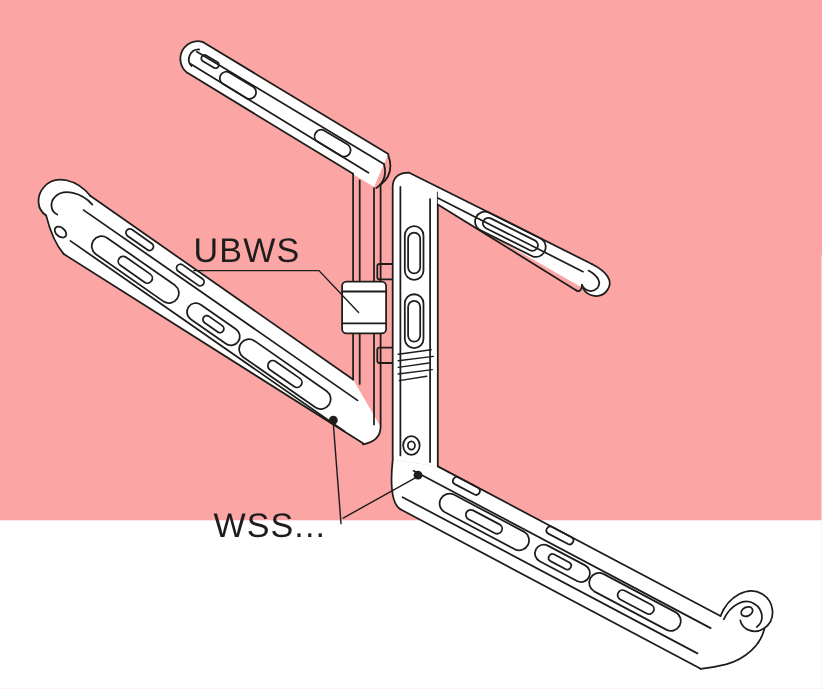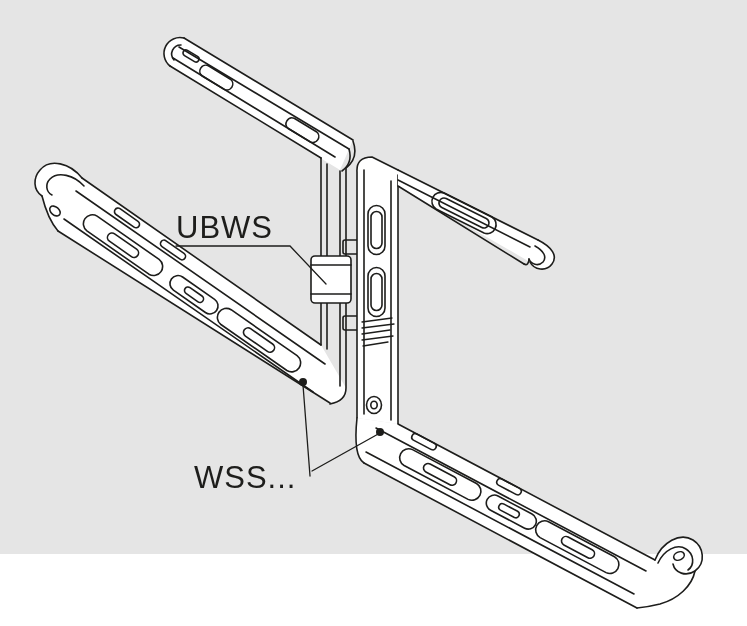--- a/index.html
+++ b/index.html
@@ -1,17 +1,17 @@
 <!DOCTYPE html>
 <html><head>
 <meta charset="utf-8">
 <style>
   html,body{margin:0;padding:0;background:#ffffff;}
   body{width:747px;height:626px;overflow:hidden;}
-  #stage{position:relative;width:747px;height:554px;background:#e5e5e5;}
+  #stage{position:relative;width:747px;height:473px;background:#fca5a5;}
   svg{display:block;}
   .s{fill:none;stroke:#1d1d1b;stroke-width:1.6;stroke-linecap:round;stroke-linejoin:round;}
   .f{fill:#ffffff;stroke:none;}
   .t{fill:none;stroke:#1d1d1b;stroke-width:1.3;stroke-linecap:round;}
   .d{fill:#1d1d1b;stroke:none;}
   .label{font-family:"Liberation Sans",sans-serif;font-size:31px;letter-spacing:1px;fill:#1d1d1b;}
 </style>
 </head>
 <body>
 

